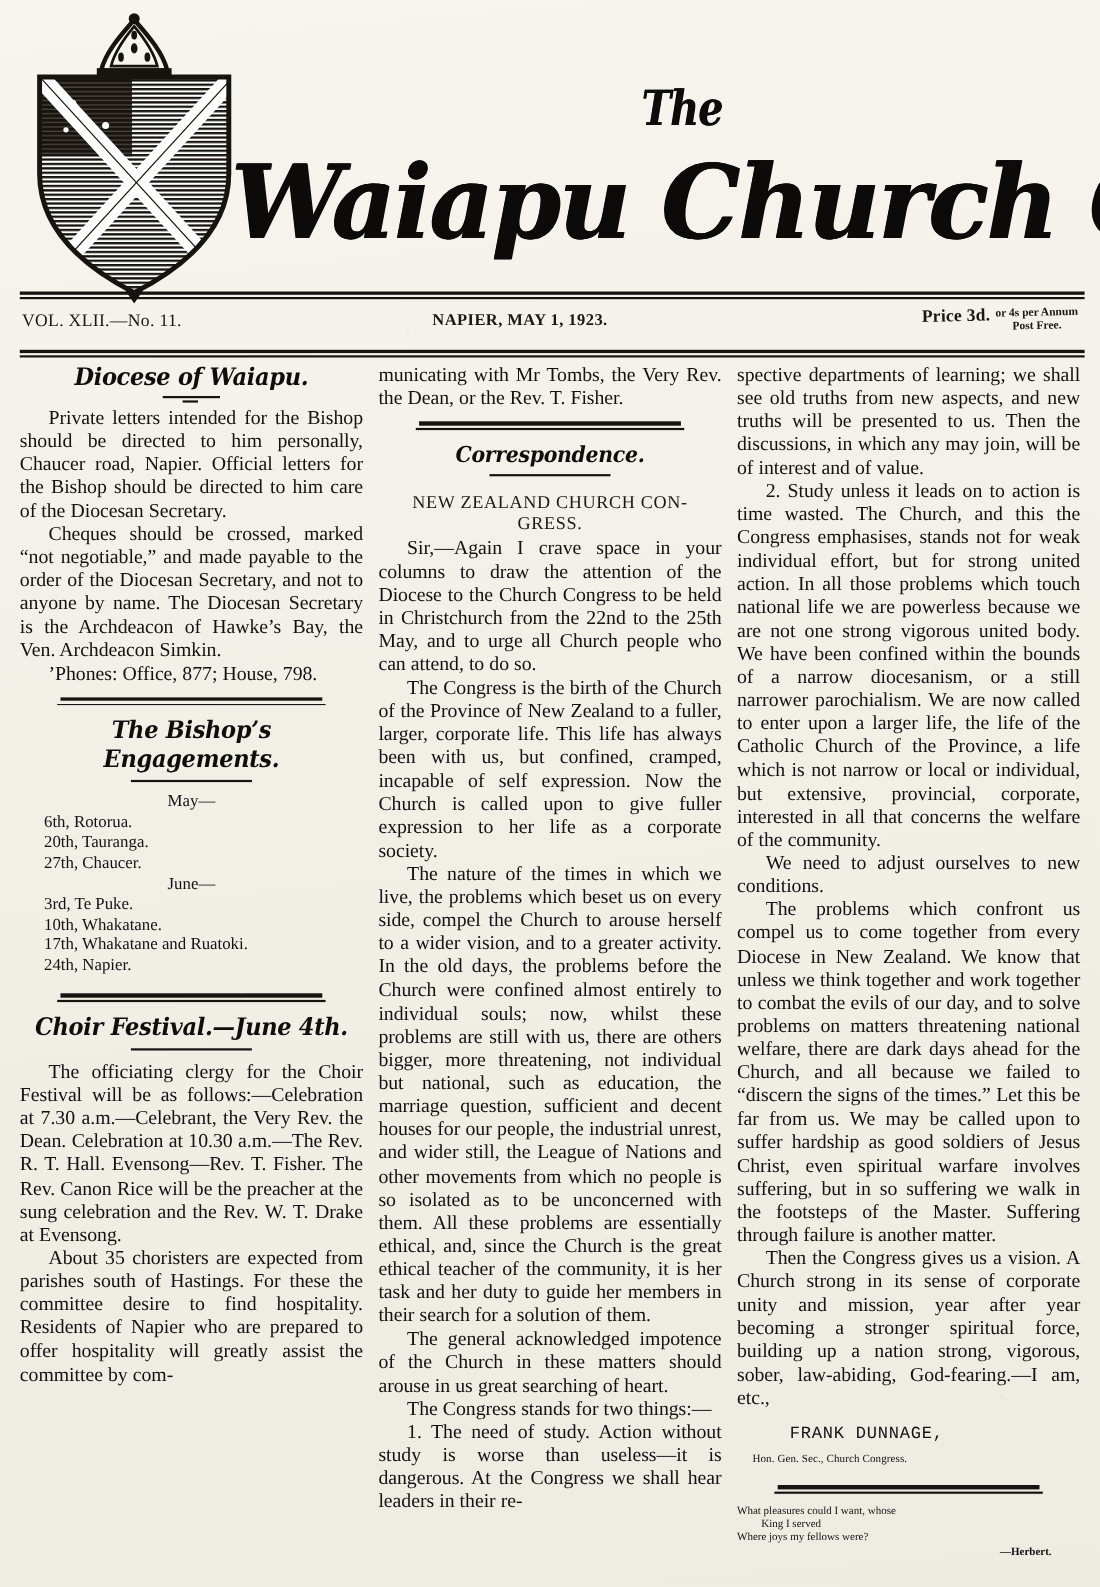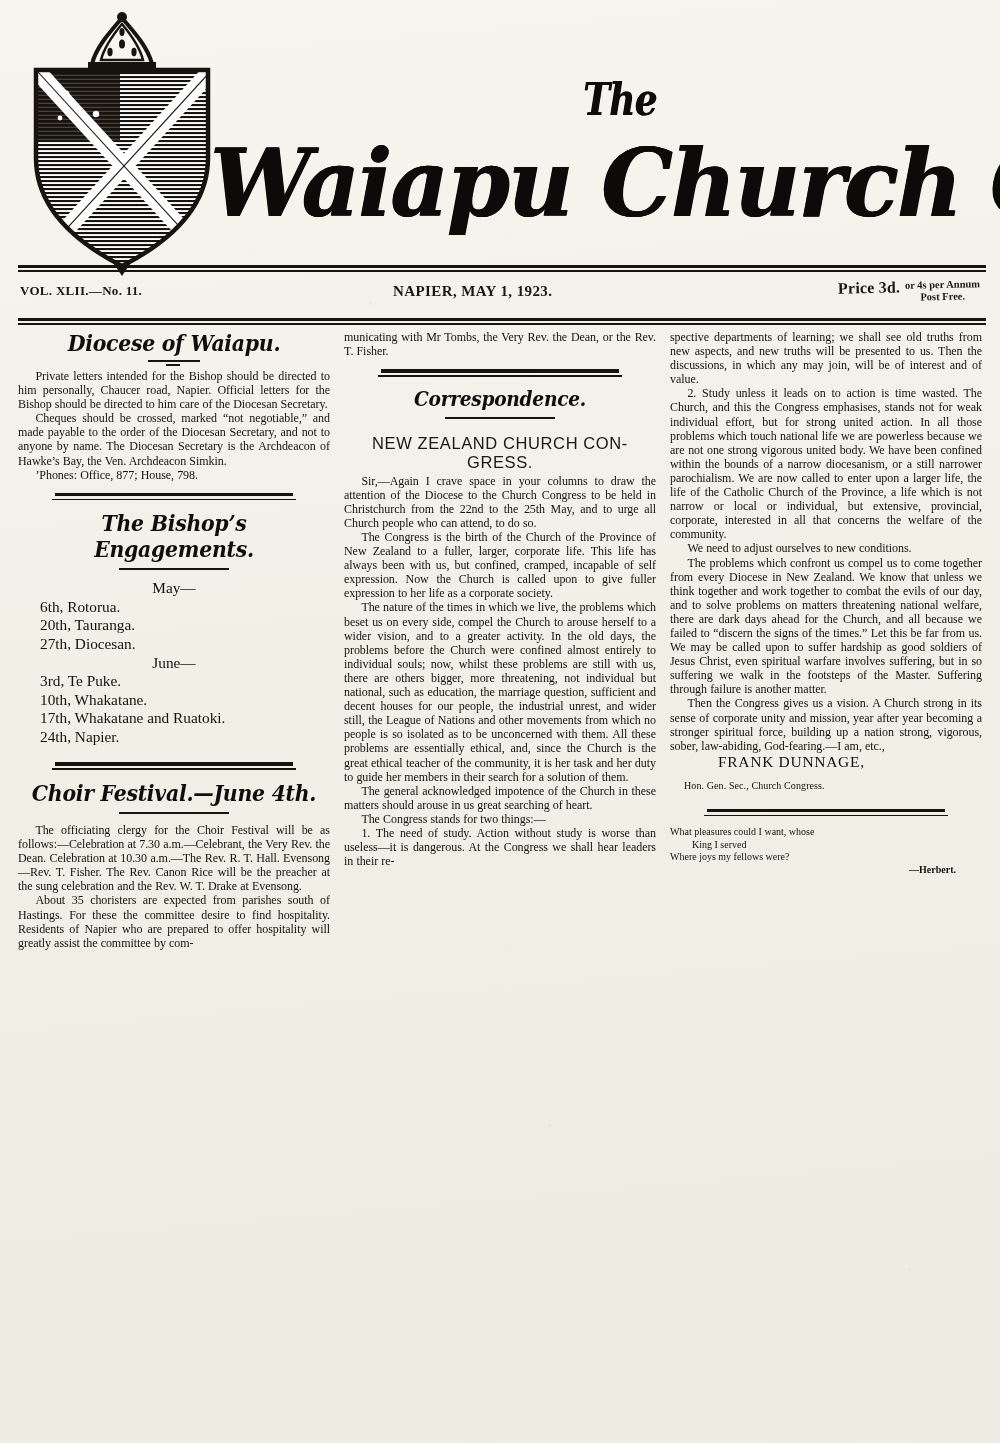--- a/index.html
+++ b/index.html
@@ -61,21 +61,21 @@
     position:absolute;left:18px;right:14px;
   }
   .rule-thickthin .t{height:3px;background:#171310;}
   .rule-thickthin .g{height:2px;}
   .rule-thickthin .b{height:1.5px;background:#171310;}
 
   .dateline{
     position:absolute;left:0;right:0;top:283px;height:30px;
     font-family:"Liberation Serif",serif;
   }
-  .vol{position:absolute;left:20px;top:0;font-size:13px;letter-spacing:.3px;font-weight:700;}
+  .vol{position:absolute;left:20px;top:0;font-size:16px;letter-spacing:.3px;font-weight:400;}
   .place{position:absolute;left:393px;top:0;font-size:15px;letter-spacing:.4px;font-weight:600;}
   .price-wrap{position:absolute;right:20px;top:-4px;text-align:right;}
   .price-main{display:inline-block;font-size:16px;font-weight:bold;letter-spacing:.2px;
     transform:rotate(-1.2deg);}
   .price-side{display:inline-block;vertical-align:top;margin-left:5px;
     font-size:10.5px;font-weight:bold;line-height:1.15;text-align:center;
     transform:rotate(-1.2deg);}
 
   
   .columns{
@@ -89,61 +89,63 @@
     font-weight:bold;font-style:italic;
     font-size:22px;text-align:center;
     color:#100e0c;
     margin:0 0 3px 0;
     letter-spacing:-0.3px;
     transform:scaleX(.93);
   }
   .h-black.small{font-size:20px;}
 
   .h-roman{
-    font-family:Liberation Sans, sans-serif;
+    font-family:Liberation Serif, serif;
     font-size:16.5px;text-align:center;letter-spacing:.6px;
     margin:15px 0 2px 0;line-height:1.15;
   }
 
   .dash-short{
     width:52px;height:0;margin:4px auto 7px auto;
     border-top:2.5px solid #171310;
     position:relative;
   }
   .dash-short:after{
     content:"";position:absolute;left:18px;top:2px;width:14px;height:2px;background:#171310;
   }
   .dash-mid{width:110px;height:0;margin:6px auto 9px auto;border-top:2.5px solid #171310;}
 
   .rule-sec{margin:11px 0 10px 0;}
   .rule-sec .t{height:3.5px;background:#171310;width:76%;margin:0 auto;}
   .rule-sec .b{height:1.5px;background:#171310;width:78%;margin:2.5px auto 0 auto;}
 
   p.body{
     margin:0;
-    font-size:12px;
+    font-size:18px;
     line-height:1.175;
     text-align:justify;
     text-indent:1.45em;
     letter-spacing:-0.05px;
     word-spacing:.2px;
     hyphens:manual;
   }
   p.body.noind{text-indent:0;}
 
   ul.dates{list-style:none;margin:2px 0 0 0;padding:0;font-size:15.3px;line-height:1.215;}
   ul.dates li{margin:0;}
   ul.dates li.month{padding-left:0;text-align:center;}
   ul.dates li.day{padding-left:22px;}
 
   .sig{
+    margin-top:13px;
     text-align:left;
     font-size:15.5px;
     letter-spacing:.7px;
     padding-left:48px;
+    font-family:Liberation Mono, monospace;
   }
   .sig-sub{
     margin-top:9px;
     font-size:10px;
     letter-spacing:.1px;
     padding-left:14px;
   }
 
   .verse{font-size:10px;line-height:1.23;margin:0;}
   .verse .ind{padding-left:22px;display:block;}
@@ -263,21 +265,21 @@
           <div class="b"></div>
         </div>
 
       <h2 class="h-black">The Bishop’s Engagements.</h2>
       <div class="dash-mid"></div>
 
       <ul class="dates">
         <li class="month">May—</li>
         <li class="day">6th, Rotorua.</li>
         <li class="day">20th, Tauranga.</li>
-        <li class="day">27th, Diocesan.</li>
+        <li class="day">27th, Chaucer.</li>
         <li class="month">June—</li>
         <li class="day">3rd, Te Puke.</li>
         <li class="day">10th, Whakatane.</li>
         <li class="day">17th, Whakatane and Ruatoki.</li>
         <li class="day">24th, Napier.</li>
       </ul>
 
       <div class="rule-sec" style="margin-top:16px;">
           <div class="t"></div>
           <div class="b"></div>

